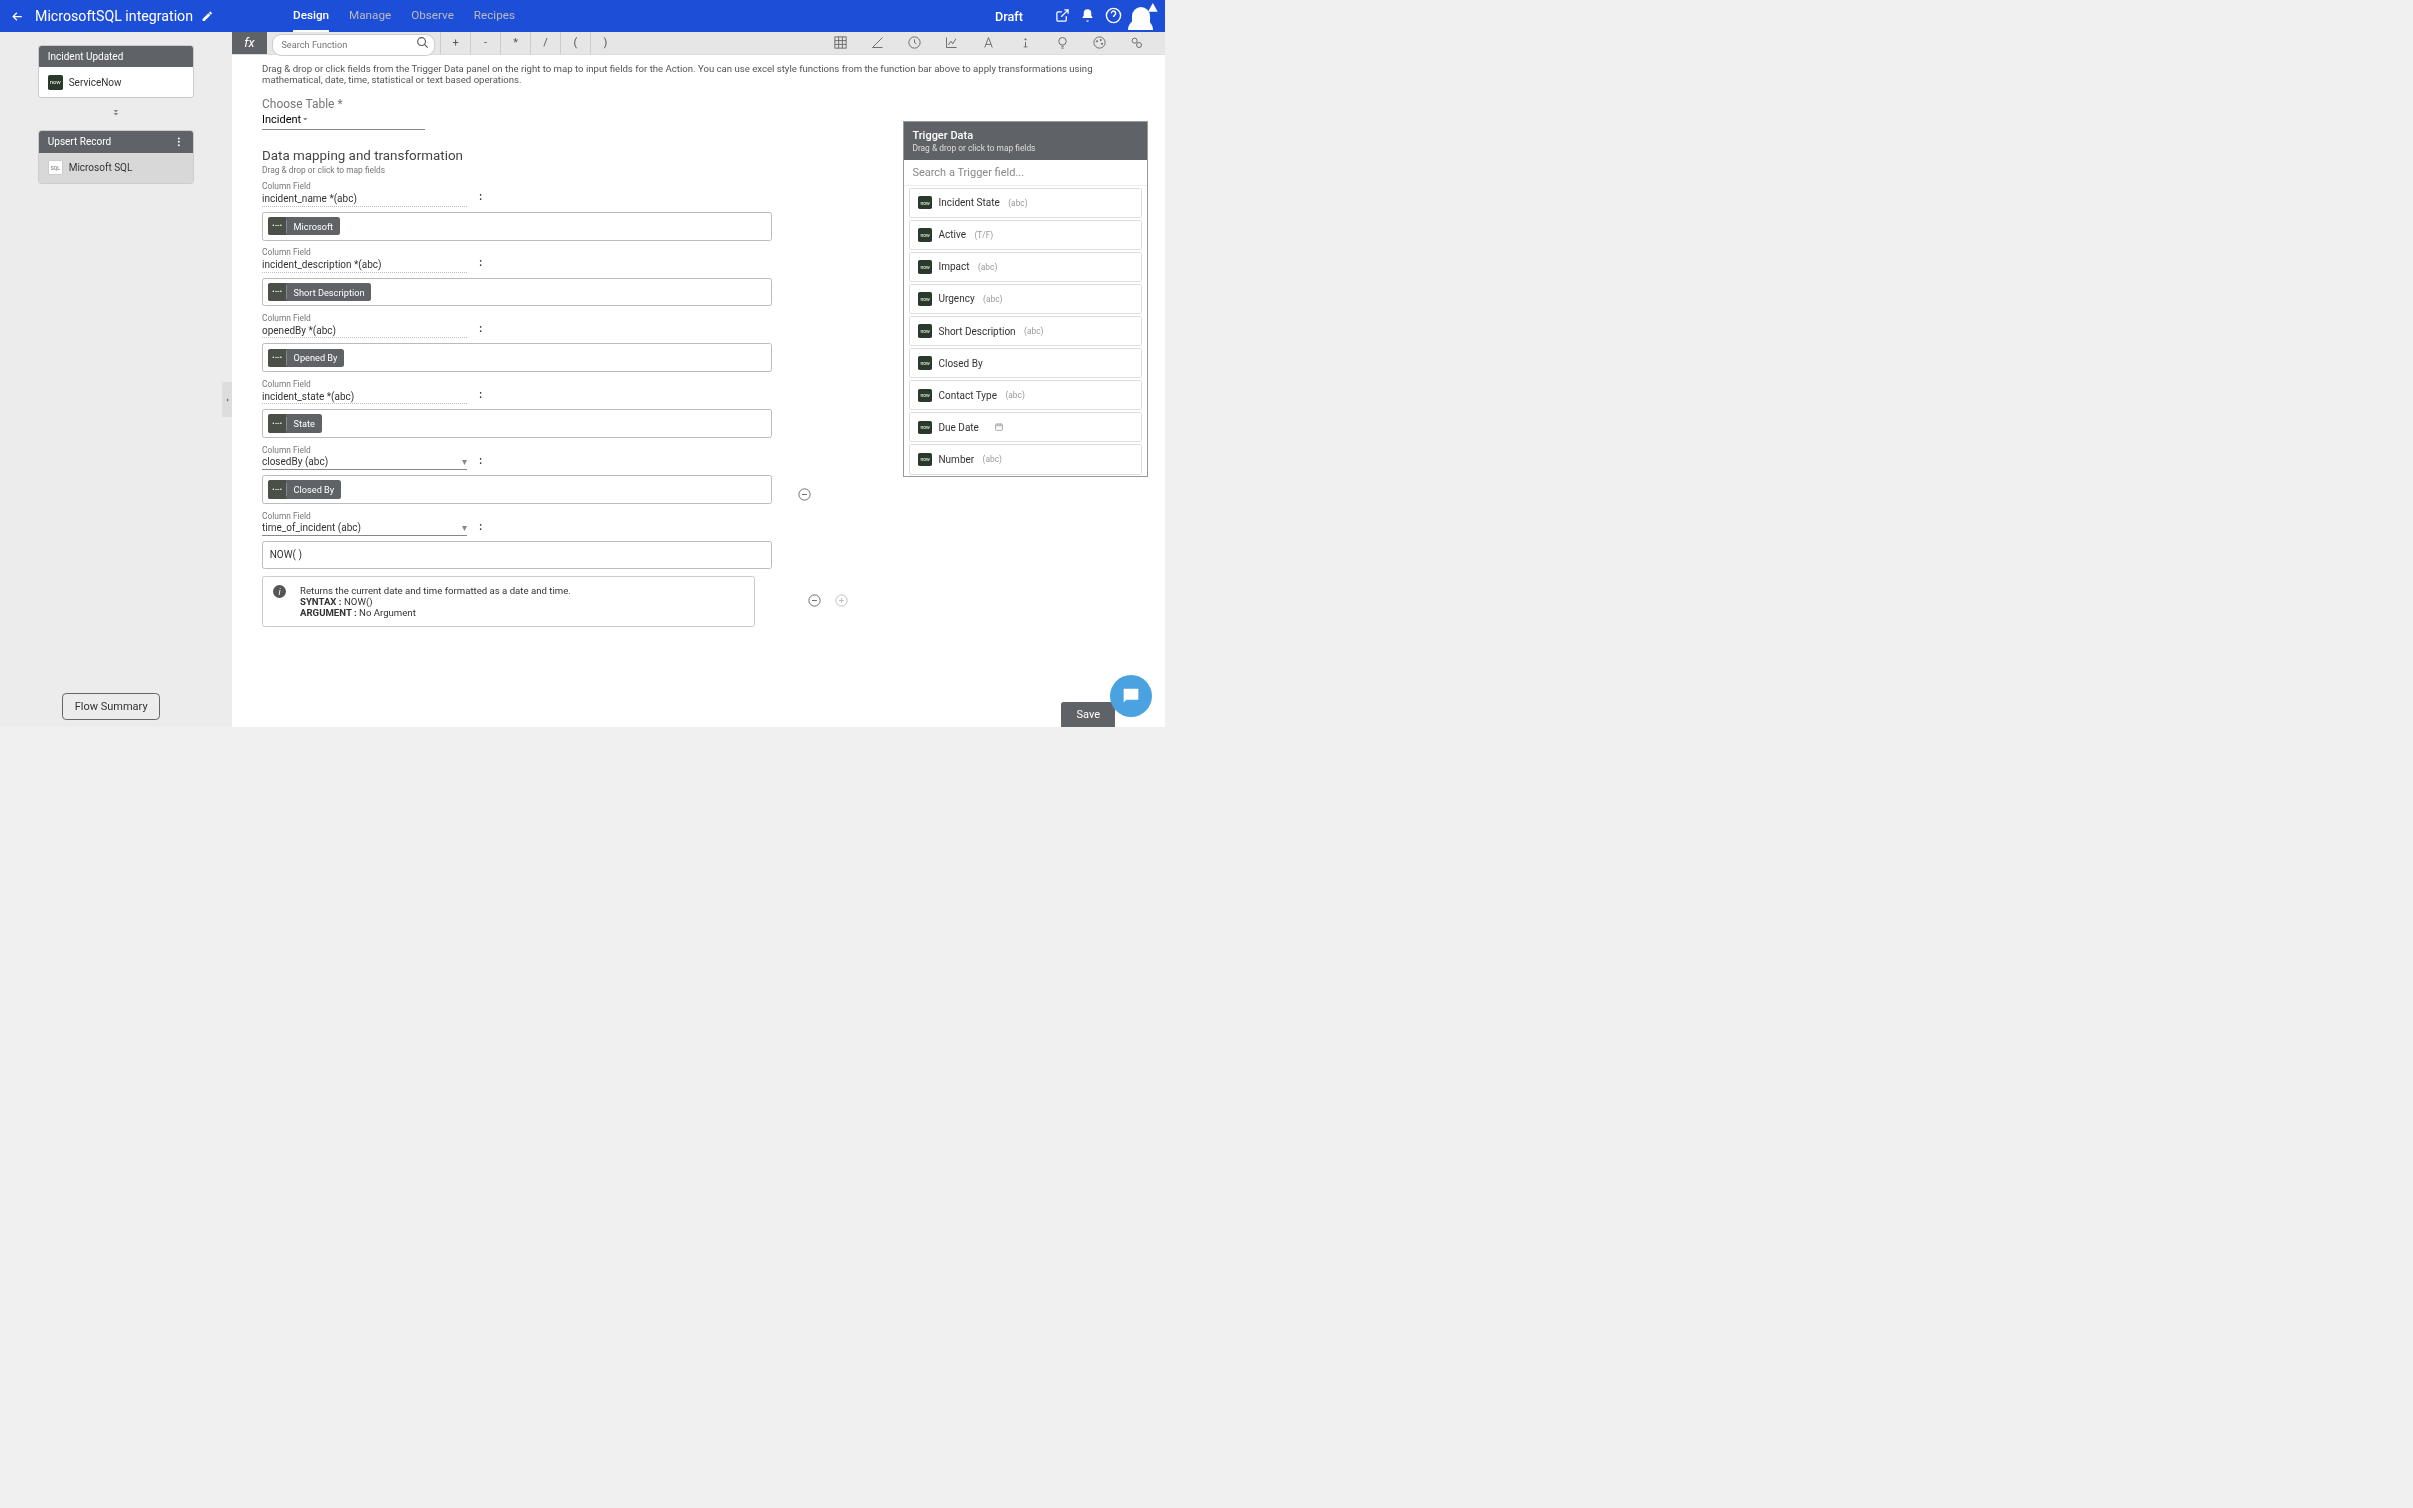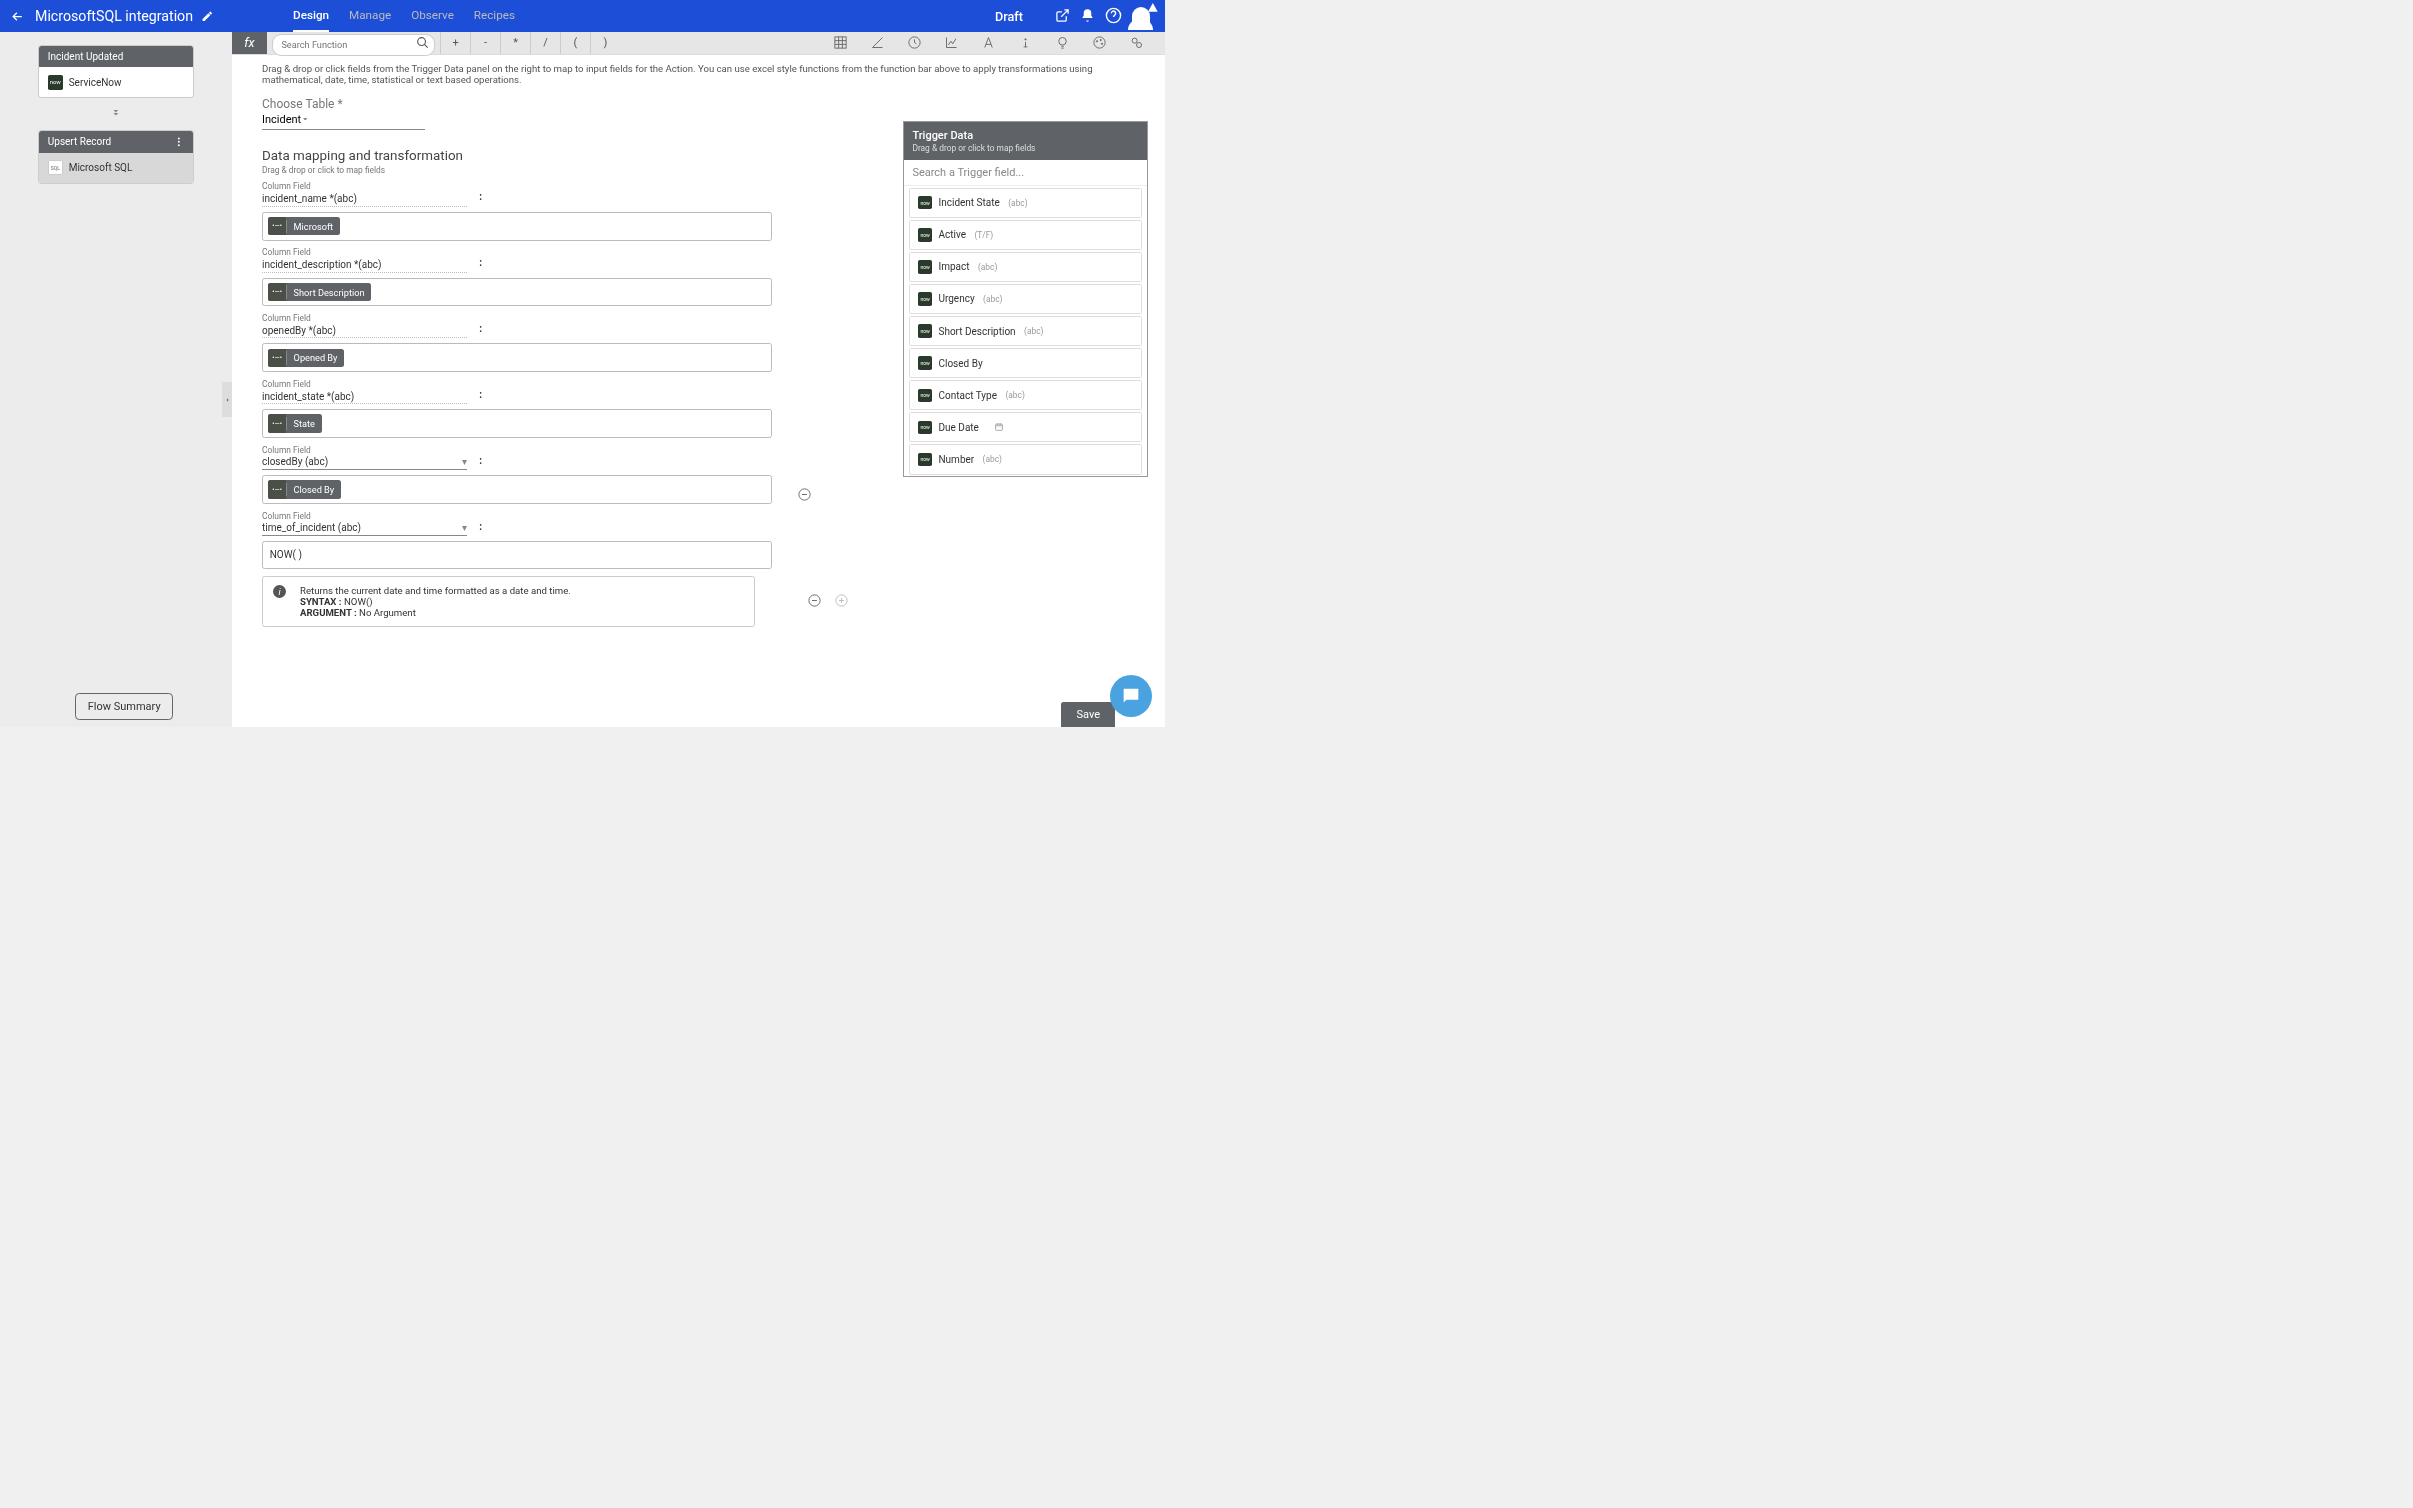--- a/index.html
+++ b/index.html
@@ -17,21 +17,21 @@
 .avatar{width:18.4px;height:18.4px;background:#fff;border-radius:50% 50% 0 0;position:relative}
 .avatar::after{content:"";position:absolute;width:25px;height:11.7px;background:#fff;border-radius:11.7px 11.7px 0 0;left:-3.4px;bottom:-5px}
 .left-col{position:absolute;top:32px;left:0;width:232px;height:696px;background:#ececec;padding:13.4px}
 .node-card{background:#fff;border:0.8px solid #ccc;border-radius:3px;margin-bottom:6.7px}
 .node-header{background:#5f6368;color:#fff;font-size:10px;padding:5px 8.4px;border-radius:2.5px 2.5px 0 0;display:flex;justify-content:space-between;align-items:center}
 .node-body{padding:7.5px 8.4px;display:flex;align-items:center;gap:5.9px;font-size:10px;color:#333}
 .node-body.sel{background:#d8d8d8;border-radius:0 0 2.5px 2.5px}
 .node-img{width:15px;height:15px;background:#2a3a2a;color:#fff;font-size:5.9px;display:flex;align-items:center;justify-content:center;border-radius:1.7px}
 .node-img.sql{background:#fff;border:0.8px solid #ccc;color:#b44}
 .node-link{display:flex;justify-content:center;margin:5px 0 10px}
-.flow-summary-btn{position:absolute;bottom:8.4px;left:75px;border:1.3px solid #666;border-radius:4.2px;padding:5.9px 11.7px;font-size:11px;color:#333;background:transparent;cursor:pointer}
+.flow-summary-btn{position:absolute;bottom:8.4px;left:62px;border:1.3px solid #666;border-radius:4.2px;padding:5.9px 11.7px;font-size:11px;color:#333;background:transparent;cursor:pointer}
 .center{position:absolute;top:32px;left:232px;right:0;bottom:0;background:#fff;overflow:hidden}
 .fx-bar{display:flex;align-items:center;background:#e6e6e6;height:22.6px;border-bottom:0.8px solid #ddd}
 .fx-icon{width:35px;height:22.6px;background:#5f6368;color:#fff;display:flex;align-items:center;justify-content:center;font-style:italic;font-size:12.6px}
 .fx-search{position:relative;height:18.4px;margin-left:5px}
 .fx-search input{height:22px;width:163px;border:0.8px solid #ccc;border-radius:9.2px;padding:0 25px 0 8.4px;font-size:9.2px;outline:none}
 .fx-search svg{position:absolute;right:5.9px;top:2.5px}
 .fx-ops{display:flex;margin-left:5px}
 .fx-op{width:30px;text-align:center;color:#555;font-size:11px;border-left:0.8px solid #ccc;height:22.6px;line-height:22.6px;cursor:pointer}
 .fx-tools{margin-left:auto;display:flex;margin-right:10px}
 .fx-tool{width:37px;height:22.6px;display:flex;align-items:center;justify-content:center;cursor:pointer}

